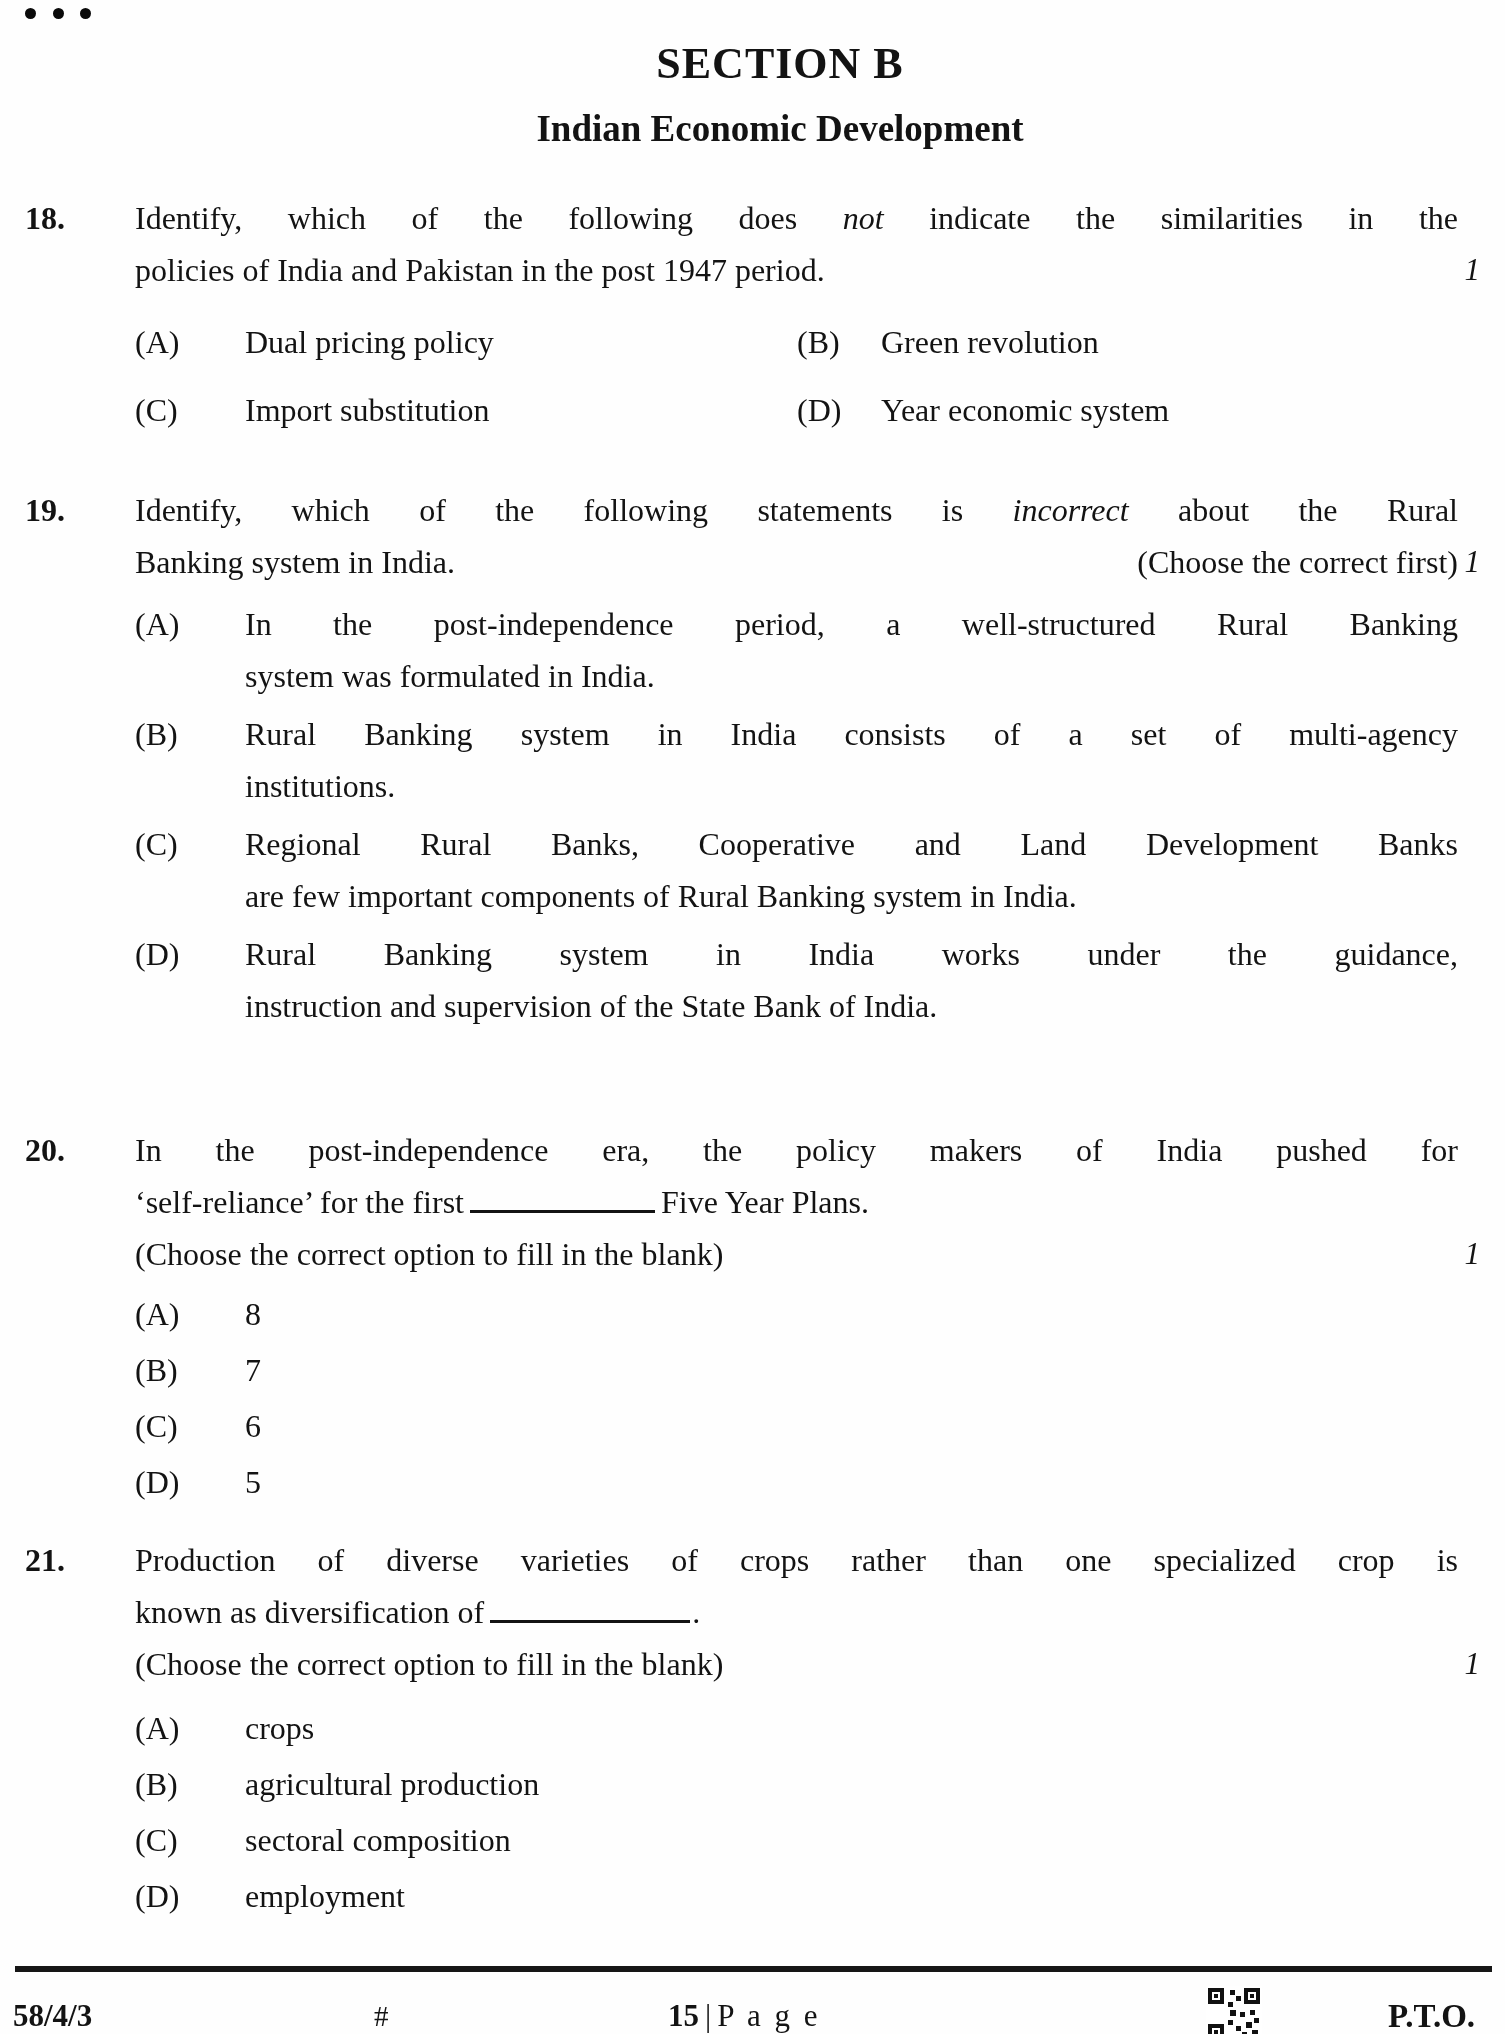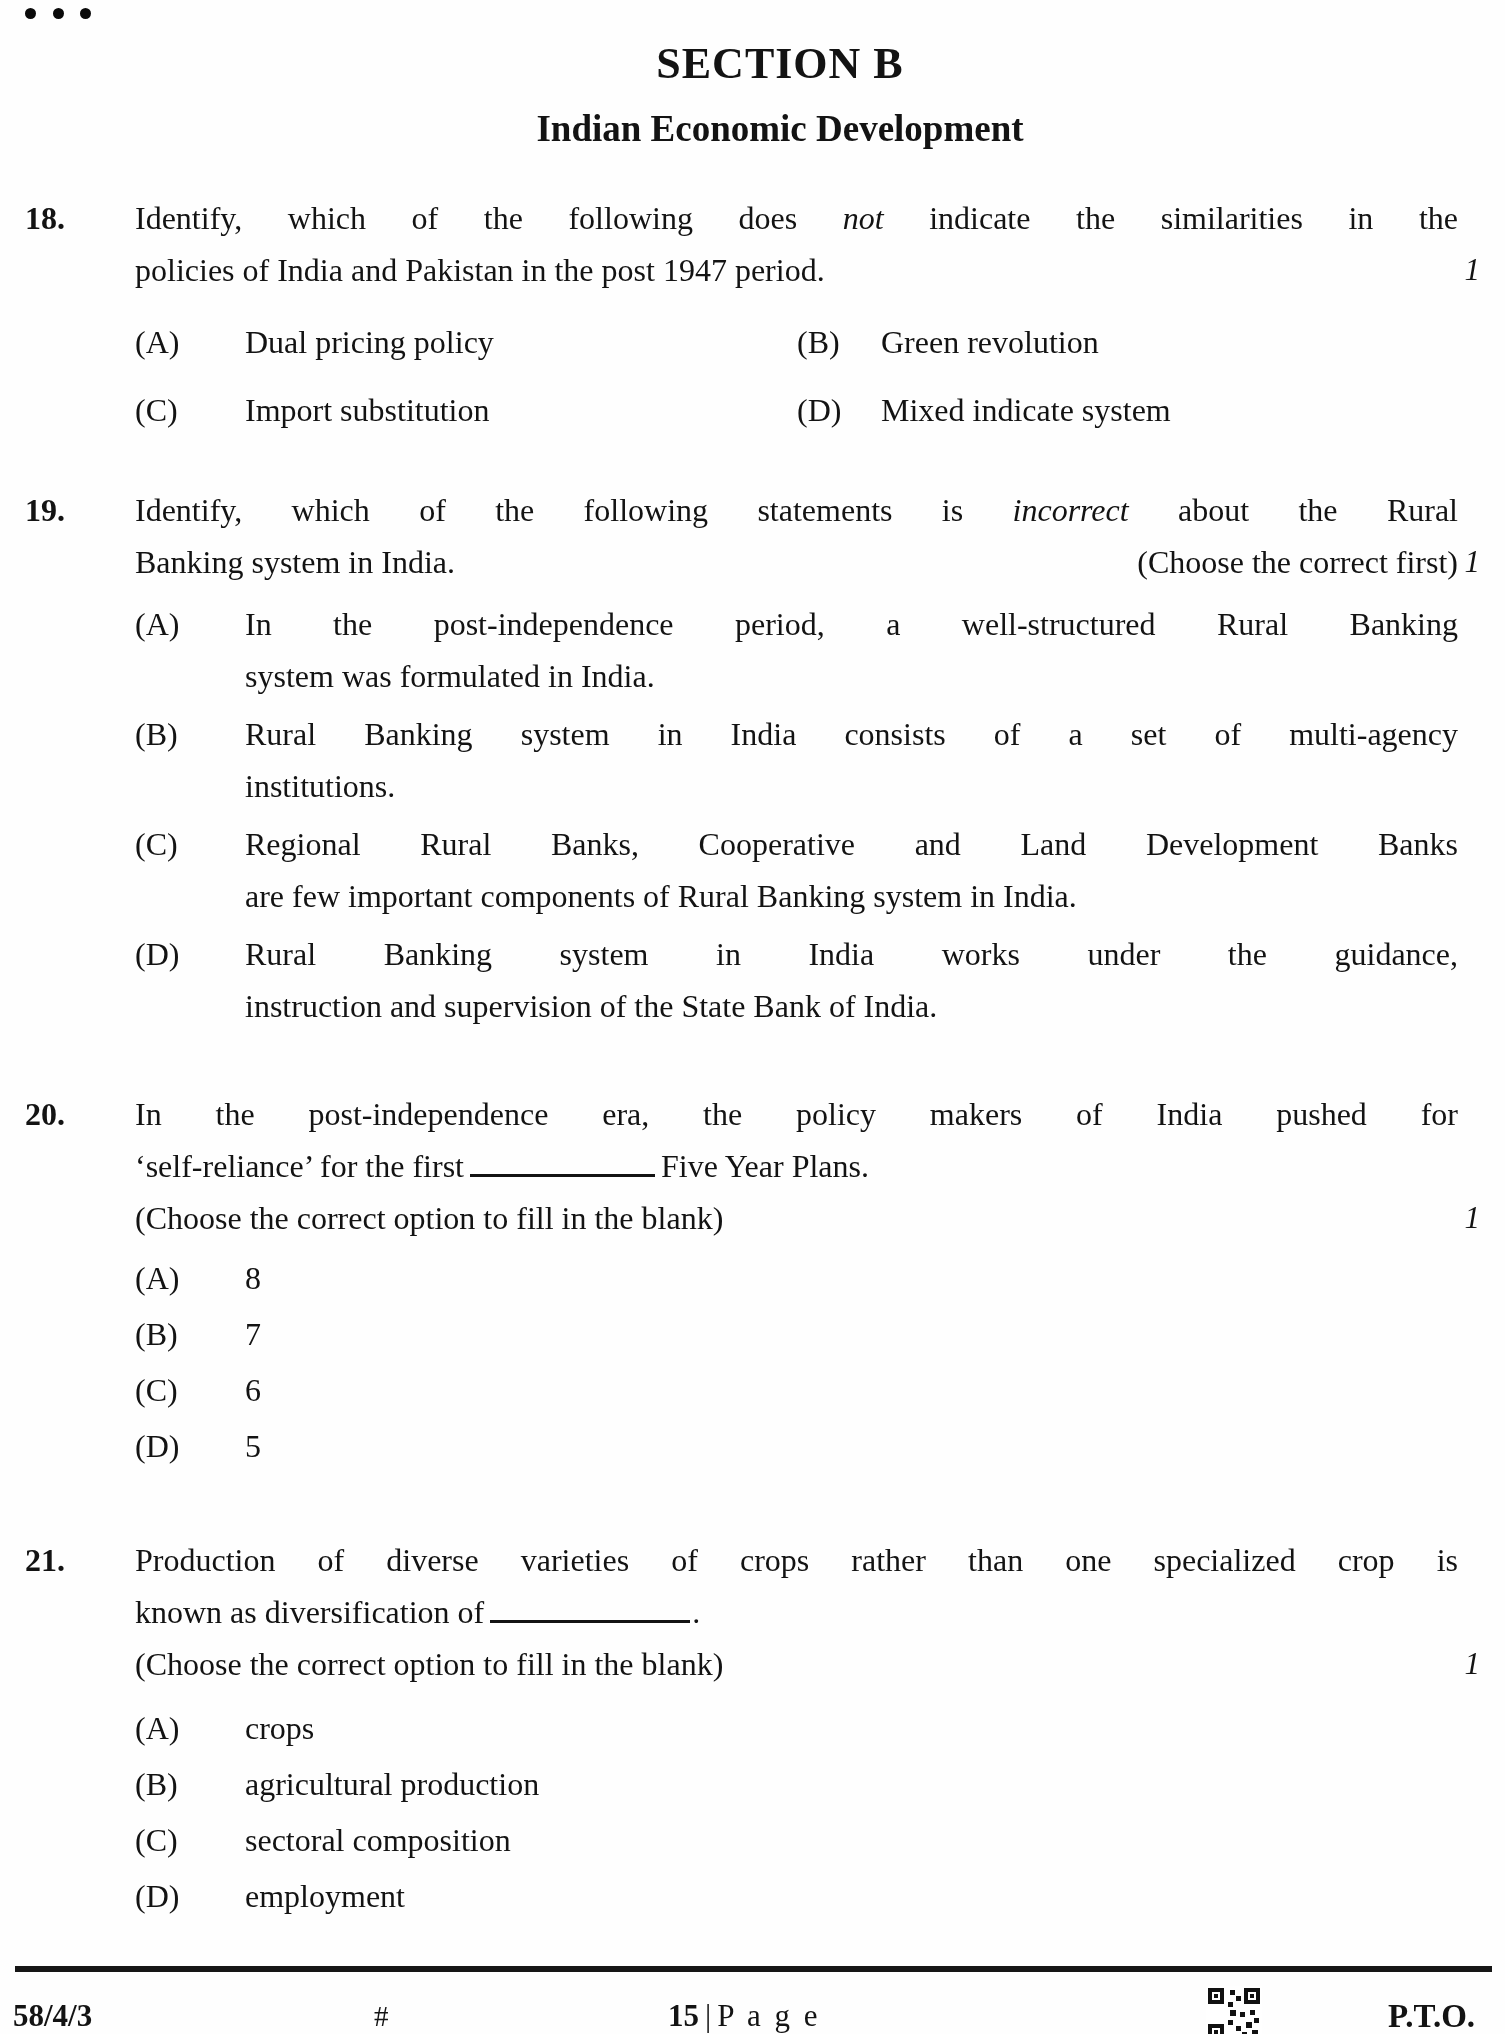--- a/index.html
+++ b/index.html
@@ -68,21 +68,21 @@
   <div class="q" style="top:192px">
     <div class="qnum">18.</div>
     <span class="marks" style="top:52px">1</span>
     <div class="qbody">
       <div class="line just"><span>Identify, which of the following does </span><span class="em">not</span><span> indicate the similarities in the</span></div>
       <div class="line">policies of India and Pakistan in the post 1947 period.</div>
       <div class="opts2">
         <div><span class="optletter">(A)</span><span>Dual pricing policy</span></div>
         <div><span class="optletter narrow">(B)</span><span>Green revolution</span></div>
         <div><span class="optletter">(C)</span><span>Import substitution</span></div>
-        <div><span class="optletter narrow">(D)</span><span>Mixed indicate system</span></div>
+        <div><span class="optletter narrow">(D)</span><span>Year economic system</span></div>
       </div>
     </div>
   </div>
 
   <div class="q" style="top:484px">
     <div class="qnum">19.</div>
     <span class="marks" style="top:52px">1</span>
     <div class="qbody">
       <div class="line just"><span>Identify, which of the following statements is </span><span class="em">incorrect</span><span> about the Rural</span></div>
       <div class="line flexline">
@@ -115,21 +115,21 @@
           <span class="optletter">(D)</span>
           <span class="opttext">
             <span class="line just" style="display:block">Rural Banking system in India works under the guidance,</span>
             <span class="line" style="display:block">instruction and supervision of the State Bank of India.</span>
           </span>
         </div>
       </div>
     </div>
   </div>
 
-  <div class="q" style="top:1088px">
+  <div class="q" style="top:1124px">
     <div class="qnum">20.</div>
     <span class="marks" style="top:104px">1</span>
     <div class="qbody">
       <div class="line just">In the post-independence era, the policy makers of India pushed for</div>
       <div class="line"><span>‘self-reliance’ for the first</span><span class="blank"></span><span>Five Year Plans.</span></div>
       <div class="line chooseline">(Choose the correct option to fill in the blank)</div>
       <div style="margin-top:8px">
         <div class="optrow"><span class="optletter">(A)</span><span>8</span></div>
         <div class="optrow"><span class="optletter">(B)</span><span>7</span></div>
         <div class="optrow"><span class="optletter">(C)</span><span>6</span></div>

